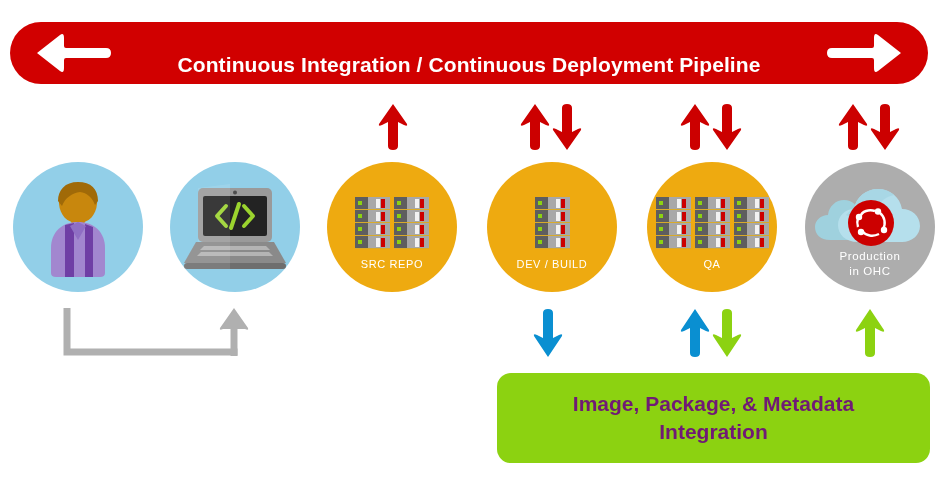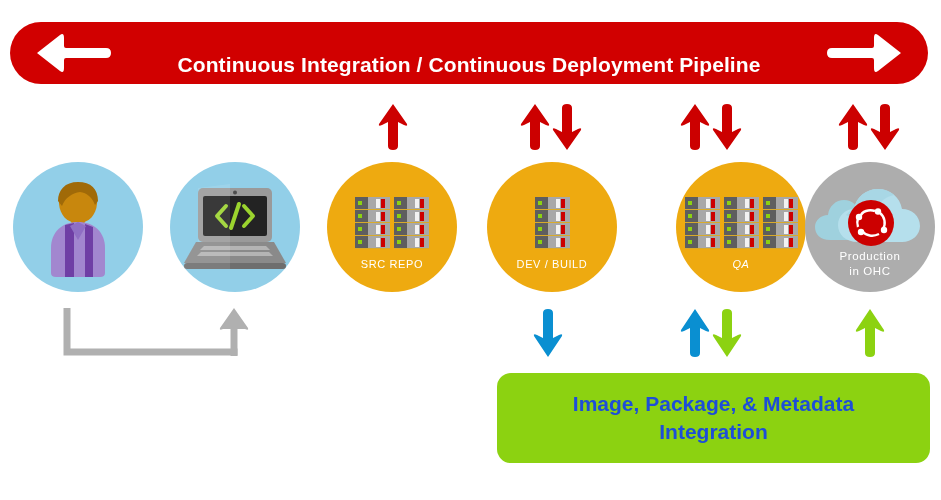--- a/index.html
+++ b/index.html
@@ -39,21 +39,21 @@
 
   .node .icon-wrap{
     position:absolute;left:0;top:0;width:100%;height:100%;
     display:flex;align-items:center;justify-content:center;
   }
 
   #node-person{left:13px;}
   #node-laptop{left:170px;}
   #node-srcrepo{left:327px;}
   #node-devbuild{left:487px;}
-  #node-qa{left:676px;font-style:italic;}
+  #node-qa{left:647px;}
   #node-prod{left:805px;}
 
   #node-srcrepo .node-label,
   #node-devbuild .node-label,
   #node-qa .node-label{top:95px;}
   #node-prod .node-label{top:87px;font-size:11.5px;line-height:15px;}
 
   #node-srcrepo .icon-wrap,
   #node-devbuild .icon-wrap,
   #node-qa .icon-wrap{align-items:flex-start;padding-top:35px;box-sizing:border-box;}
@@ -66,21 +66,21 @@
   .connector{position:absolute;left:62px;top:308px;}
 
   
   .repo-box{
     position:absolute;left:497px;top:373px;width:433px;height:90px;
     background:#8cd211;border-radius:14px;
     display:flex;align-items:center;justify-content:center;
     text-align:center;
   }
   .repo-text{
-    color:#1d4ed8;font-size:21px;font-weight:bold;line-height:28px;
+    color:#701a75;font-size:21px;font-weight:bold;line-height:28px;
     padding:0 26px;
   }
 </style>
 </head>
 <body>
 
 <div class="stage">
 
   <div class="banner">
     <div class="banner-arrow left">

